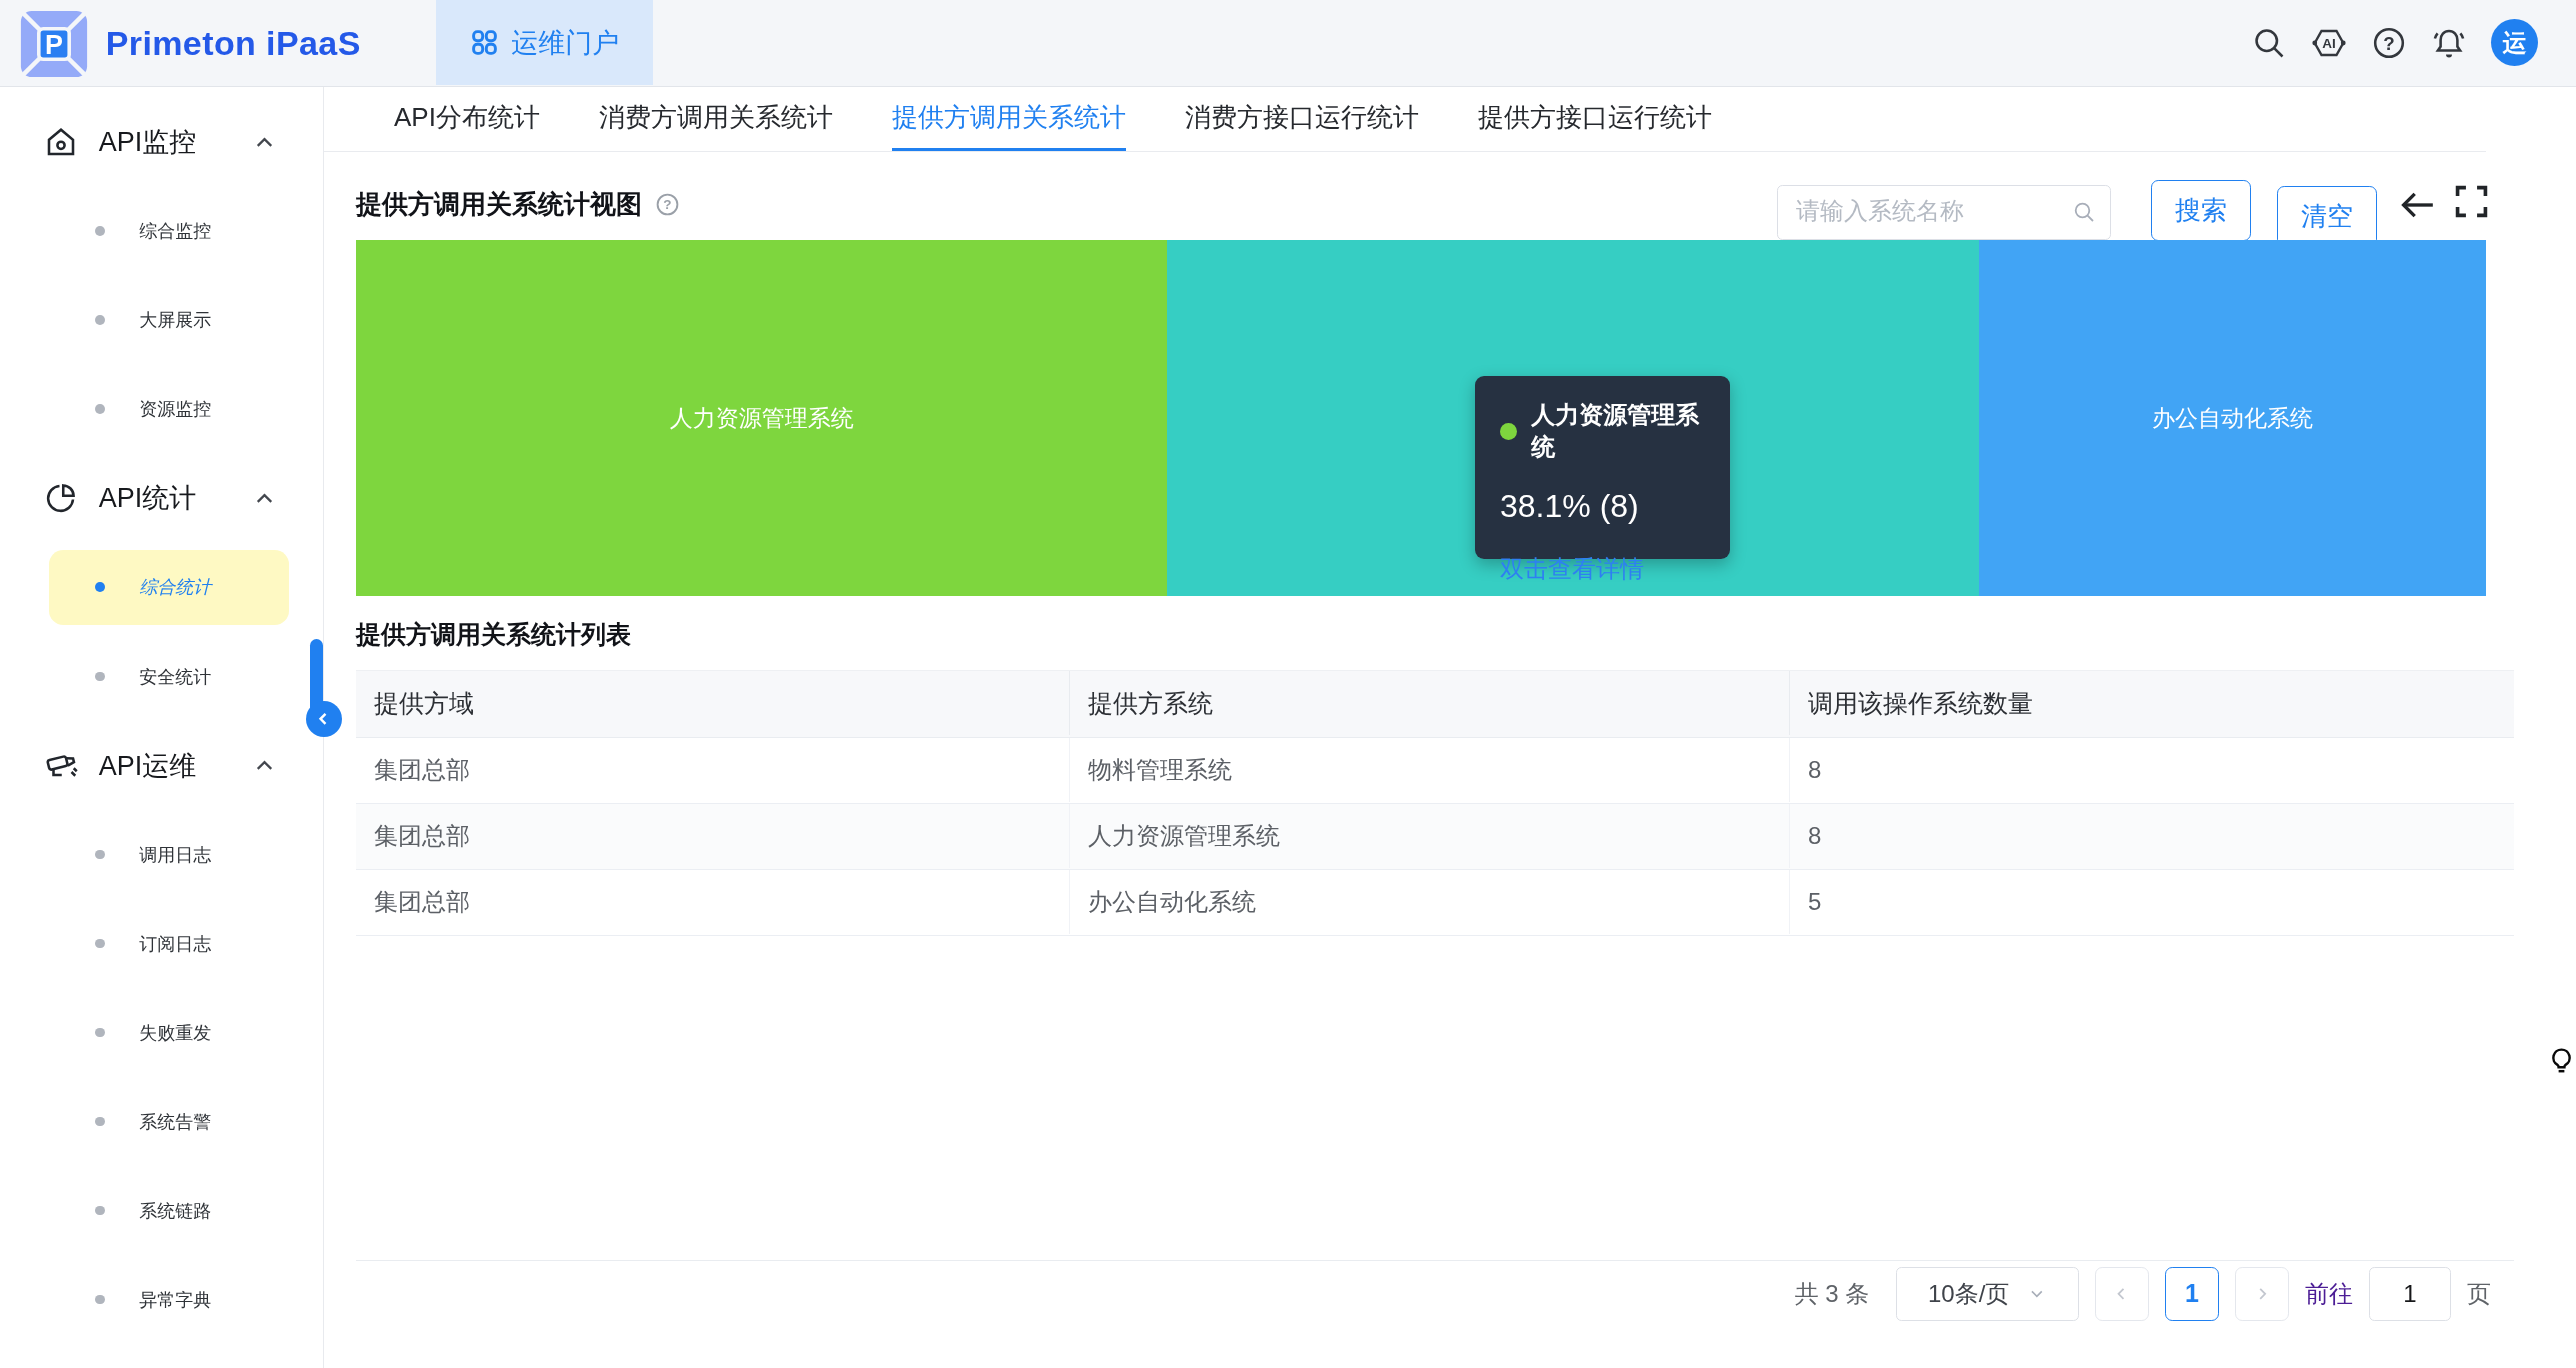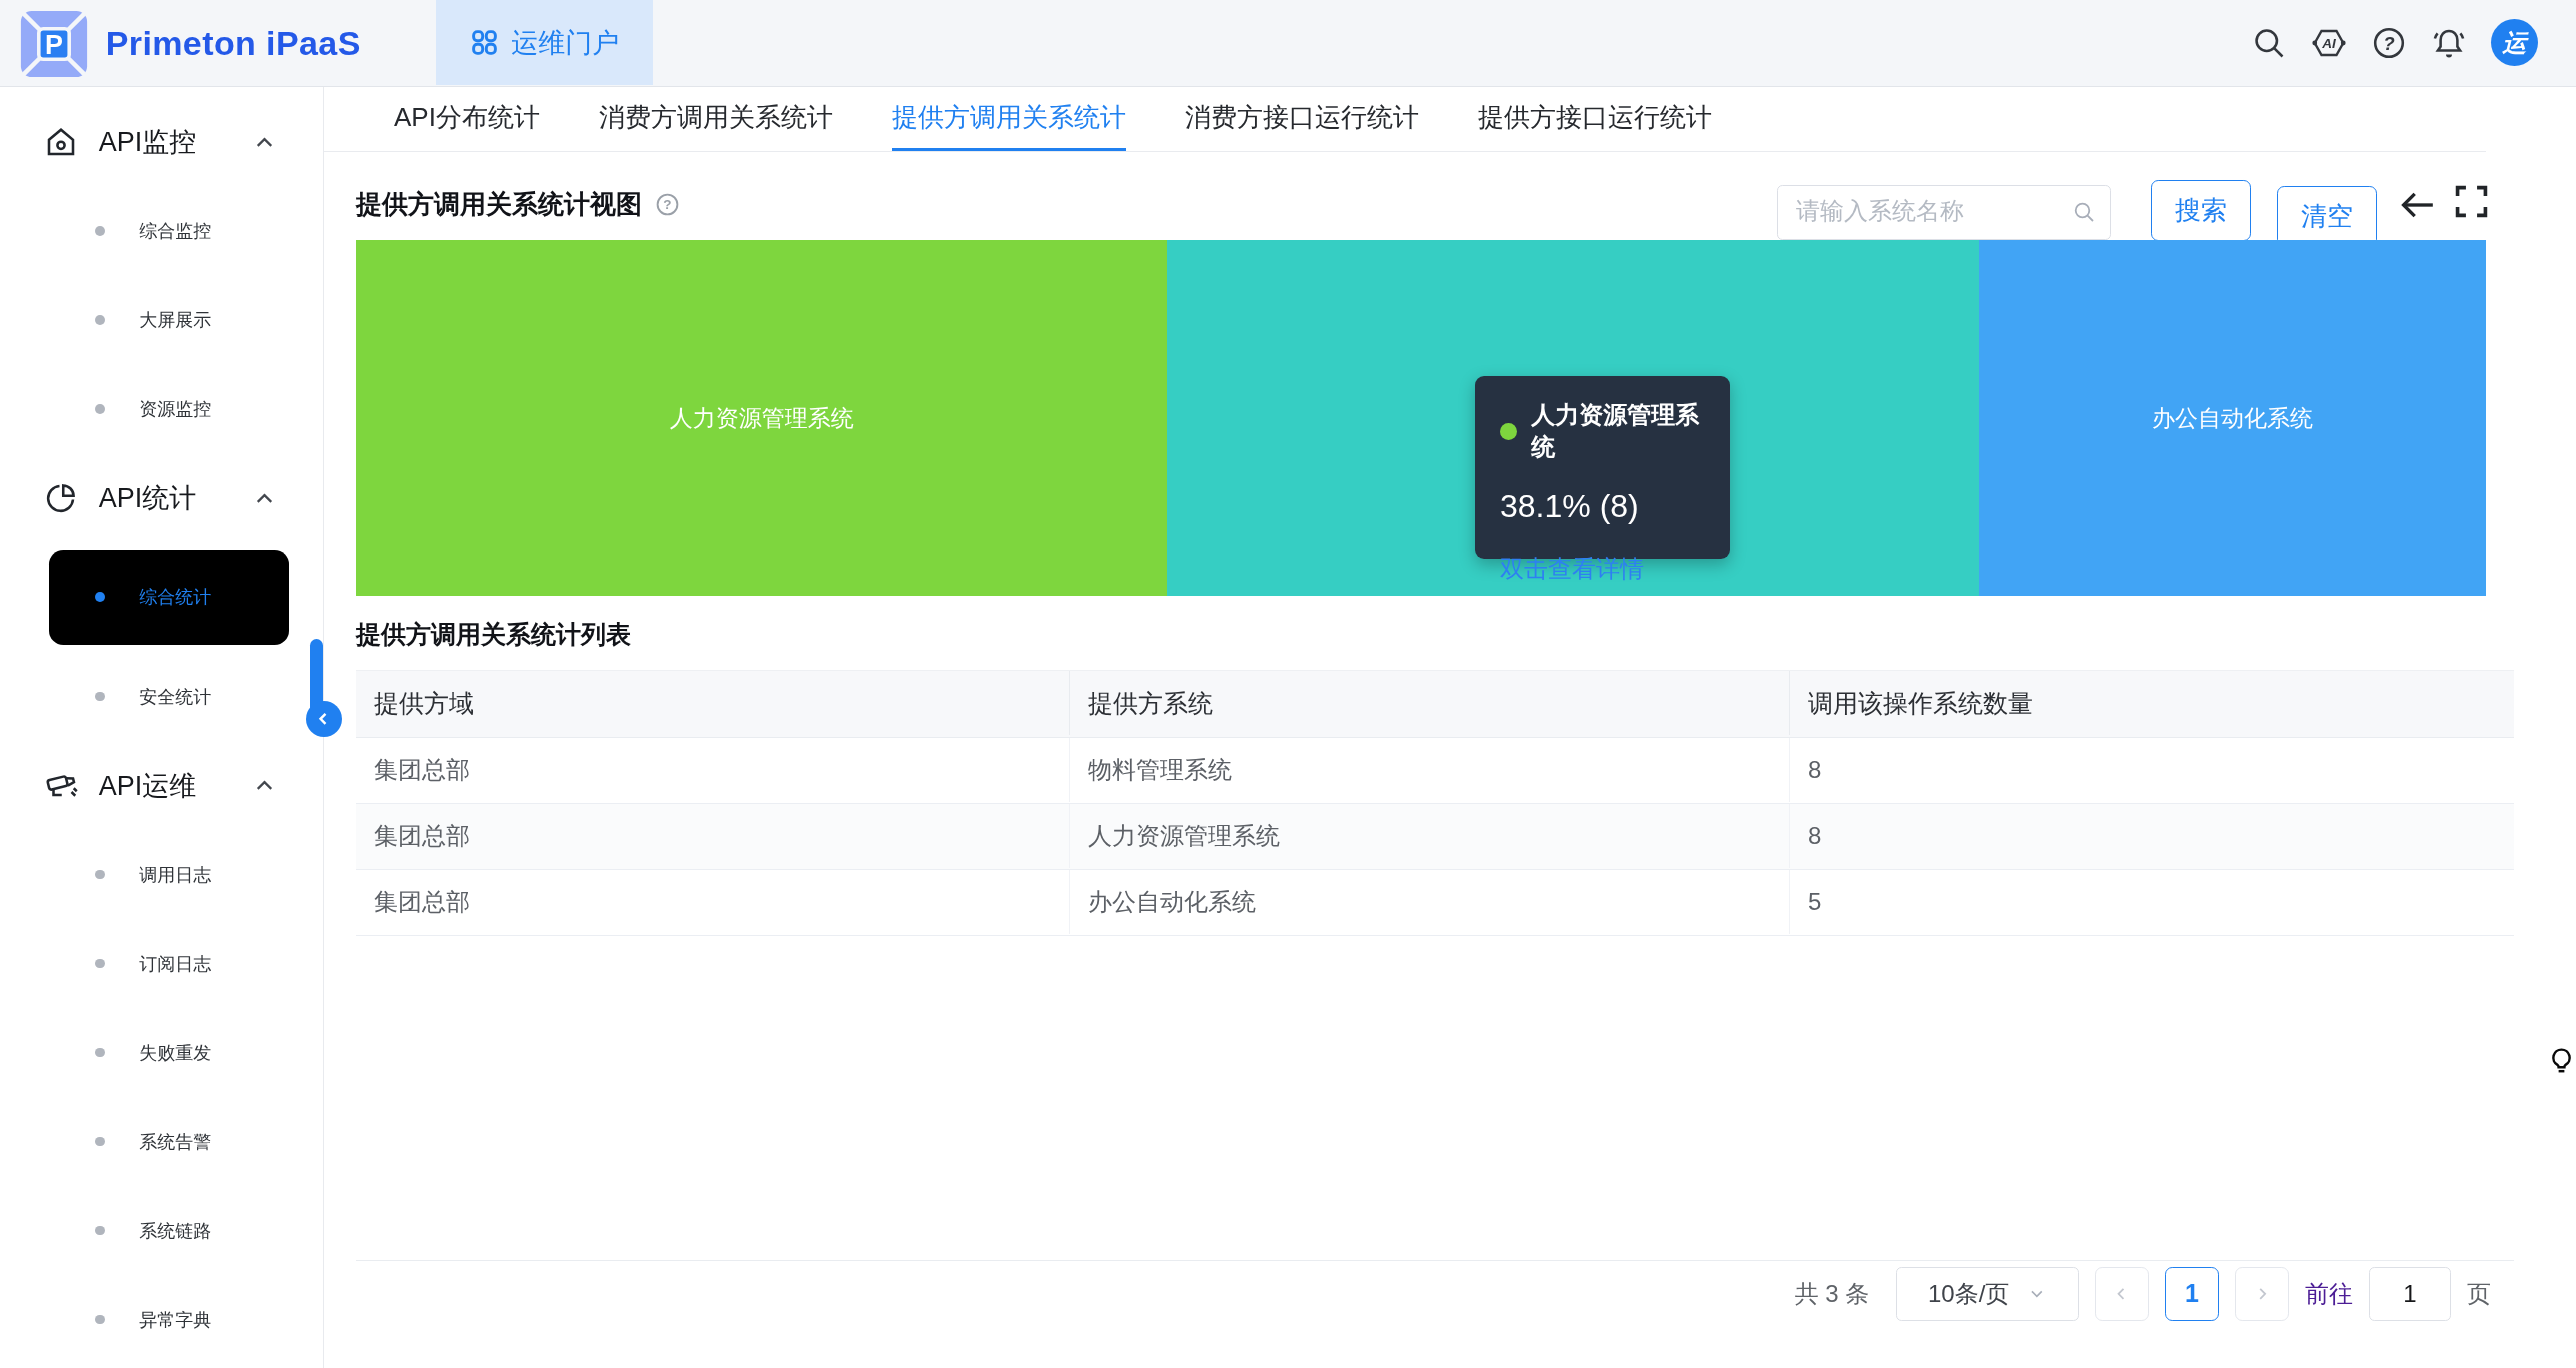--- a/index.html
+++ b/index.html
@@ -5,34 +5,34 @@
   html,body{margin:0;padding:0;}
   body{font-family:"Liberation Sans","DejaVu Sans",sans-serif;background:#fff;}
   .canvas{position:relative;width:2576px;height:1368px;background:#fff;overflow:hidden;}
   svg{display:block;}
 
   
   .top{position:absolute;left:0;top:0;right:0;height:87px;background:#f4f6f9;border-bottom:1.8px solid #e2e5ea;box-sizing:border-box;}
   .brand{position:absolute;left:19.7px;top:9.8px;display:flex;align-items:center;gap:18px;}
   .brand-name{font-size:34px;font-weight:800;color:#2459e8;letter-spacing:0.4px;}
   .portal{position:absolute;left:436px;top:0;width:217px;height:85px;background:#d9e8fb;display:flex;align-items:center;justify-content:center;gap:12.5px;color:#2080f0;font-size:27px;}
-  .top-icons{position:absolute;right:38px;top:0;height:85px;display:flex;align-items:center;gap:24px;color:#33373d;font-style:italic;}
+  .top-icons{position:absolute;right:38px;top:0;height:85px;display:flex;align-items:center;gap:24px;color:#33373d;}
   .tico{width:36px;height:36px;color:#33373d;}
   .avatar{width:47px;height:47px;border-radius:50%;background:#2080f0;color:#fff;display:flex;align-items:center;justify-content:center;font-size:24px;font-weight:700;}
 
   
   .sidebar{position:absolute;left:0;top:87px;bottom:0;width:324px;background:#fff;border-right:1.8px solid #e8eaee;box-sizing:border-box;padding-top:10.7px;}
   .srow{display:flex;align-items:center;height:89px;box-sizing:border-box;}
   .group{padding:0 45px 0 43px;}
   .gicon{width:36px;height:36px;color:#22262c;flex:none;}
   .glabel{margin-left:19.7px;font-size:27px;color:#17191d;flex:1;}
   .chev{width:27px;height:27px;color:#43474e;flex:none;}
   .sub{padding-left:95px;font-size:18px;color:#2f3338;gap:12px;}
   .dot{width:9.8px;height:9.8px;border-radius:50%;background:#b0b5bd;margin-right:22.4px;flex:none;}
-  .sub.active{margin:7.2px 34px 7.2px 49px;height:95px;padding-left:46px;background:#000000;border-radius:14.3px;color:#2080f0;}
+  .sub.active{margin:7.2px 34px 7.2px 49px;height:75px;padding-left:46px;background:#fef9c3;border-radius:14.3px;color:#2080f0;font-style:italic;}
   .sub.active .dot{background:#2080f0;}
   .side-indicator{position:absolute;left:310px;top:639px;width:13.4px;height:75px;border-radius:9px;background:#2080f0;}
   .collapse-btn{position:absolute;left:306px;top:701px;width:36px;height:36px;border-radius:50%;background:#2080f0;display:flex;align-items:center;justify-content:center;z-index:20;}
   .collapse-btn svg{width:19.7px;height:19.7px;color:#fff;}
 
   
   .main{position:absolute;left:324px;top:87px;right:0;bottom:0;background:#fff;}
   .tabbar{position:absolute;left:0;top:0;width:2162px;height:65px;border-bottom:1.8px solid #e9ebef;box-sizing:border-box;display:flex;align-items:stretch;padding-left:70px;gap:59px;}
   .tab{display:flex;align-items:center;font-size:26px;color:#26292e;border-bottom:3.6px solid transparent;box-sizing:border-box;cursor:default;}
   .tab.active{color:#2080f0;border-bottom-color:#2080f0;}

